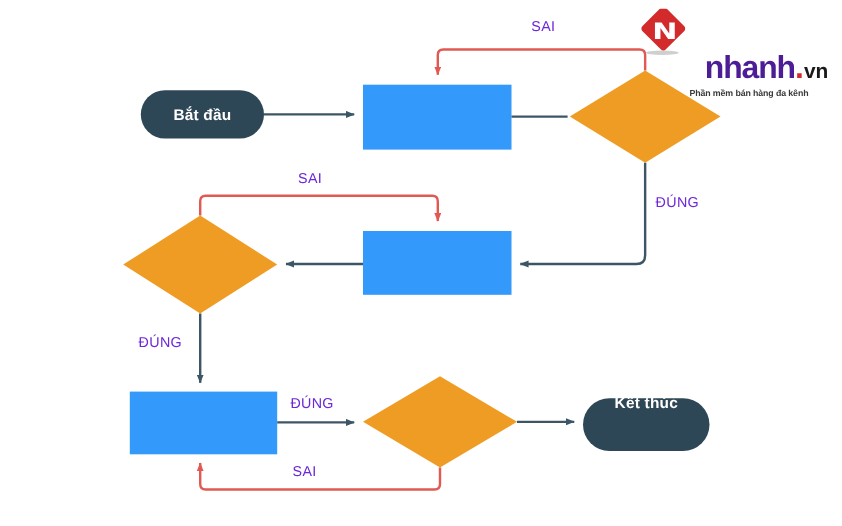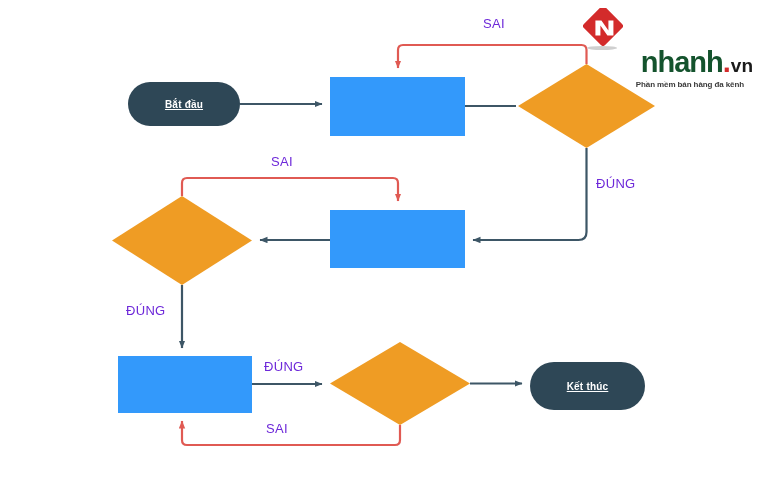--- a/index.html
+++ b/index.html
@@ -23,25 +23,24 @@
     top: 0;
     width: 765px;
     height: 478px;
   }
   .node-label {
     position: absolute;
     display: flex;
     align-items: center;
     justify-content: center;
     color: #ffffff;
-    font-size: 10px;
+    font-size: 14px;
     font-weight: bold;
     letter-spacing: 0.2px;
     pointer-events: none;
-    text-decoration: underline;
   }
   .edge-label {
     position: absolute;
     color: #6d28d9;
     font-size: 13px;
     white-space: nowrap;
     letter-spacing: 0.3px;
   }
   
   #logo {
@@ -63,21 +62,21 @@
     flex-direction: column;
     justify-content: center;
   }
   #logo-word-row {
     display: flex;
     align-items: baseline;
   }
   #logo-word {
     font-size: 29px;
     font-weight: bold;
-    color: #14532d;
+    color: #4c1d95;
     letter-spacing: -1px;
     line-height: 1;
     margin-left: 14px;
   }
   #logo-dot {
     color: #d32b2b;
     font-size: 29px;
     font-weight: bold;
     line-height: 1;
   }
@@ -87,21 +86,20 @@
     color: #1a1a1a;
     line-height: 1;
     margin-top: 48px;
   }
   #logo-tagline {
     font-size: 8px;
     font-weight: bold;
     color: #3a3a3a;
     margin-top: 3px;
     letter-spacing: -0.1px;
-    text-align: center;
   }
   #logo-shadow {
     position: absolute;
     left: 4px;
     bottom: -2px;
     width: 30px;
     height: 4px;
     border-radius: 50%;
     background: #cfcfcf;
   }
@@ -153,21 +151,21 @@
 
     <path d="M586.5,64 L586.5,50 Q586.5,45 581.5,45 L403,45 Q398,45 398,50 L398,68" stroke="#e05a53" stroke-width="2.2" fill="none" marker-end="url(#arrow-red)"></path>
 
     <path d="M182,196 L182,183 Q182,178 187,178 L393,178 Q398,178 398,183 L398,201" stroke="#e05a53" stroke-width="2.2" fill="none" marker-end="url(#arrow-red)"></path>
 
     <path d="M400,425 L400,440 Q400,445 395,445 L187,445 Q182,445 182,440 L182,421" stroke="#e05a53" stroke-width="2.2" fill="none" marker-end="url(#arrow-red)"></path>
   </svg>
 
   <div class="node-label" style="left:128px; top:82px; width:112px; height:44px;">Bắt đầu</div>
 
-  <div class="node-label" style="left:530px; top:362px; width:115px; height:48px;">Kết thúc</div>
+  <div class="node-label" style="left:530px; top:342px; width:115px; height:48px;">Kết thúc</div>
 
   <div class="edge-label" style="left:483px; top:16px;">SAI</div>
 
   <div class="edge-label" style="left:596px; top:176px;">ĐÚNG</div>
 
   <div class="edge-label" style="left:271px; top:154px;">SAI</div>
 
   <div class="edge-label" style="left:126px; top:303px;">ĐÚNG</div>
 
   <div class="edge-label" style="left:264px; top:359px;">ĐÚNG</div>

